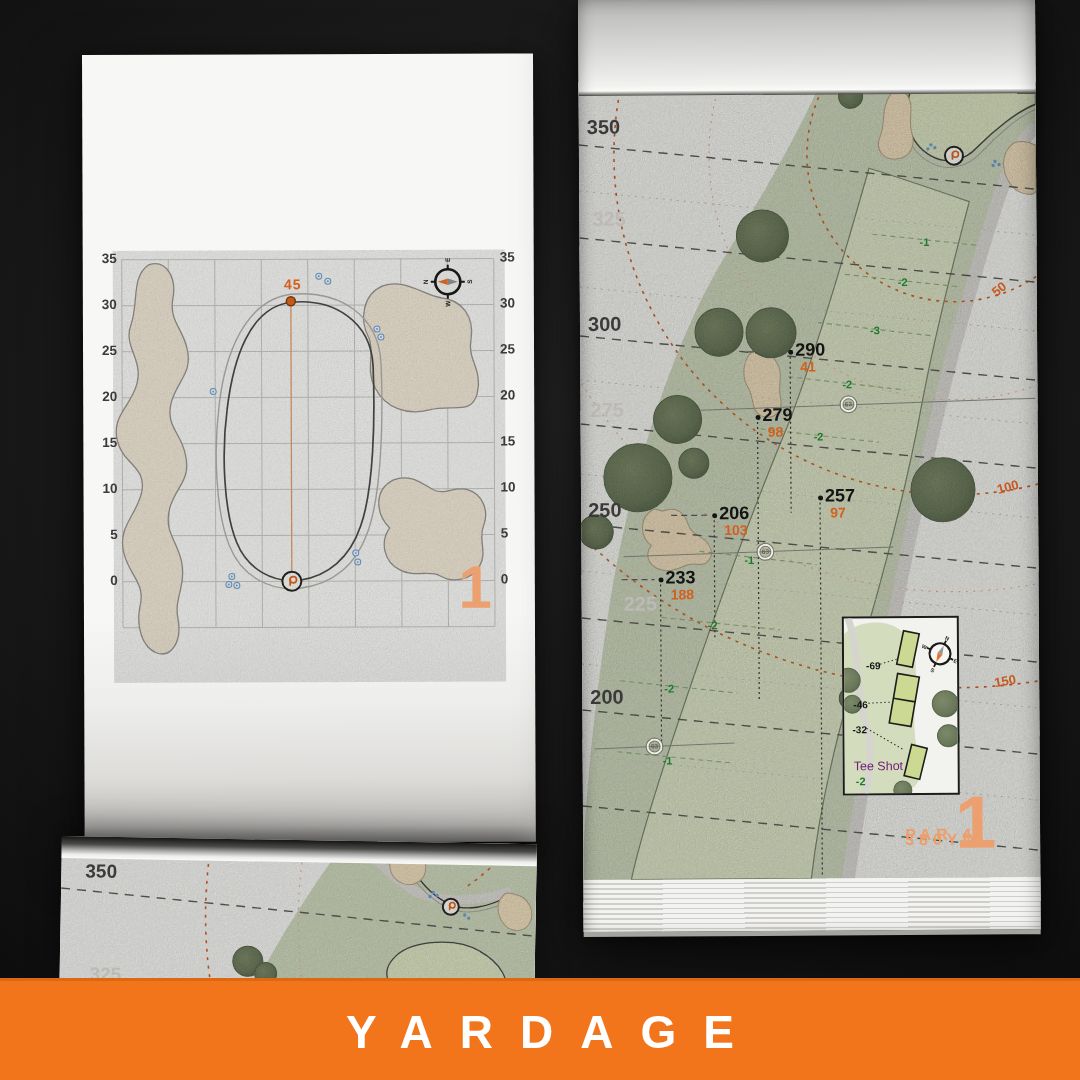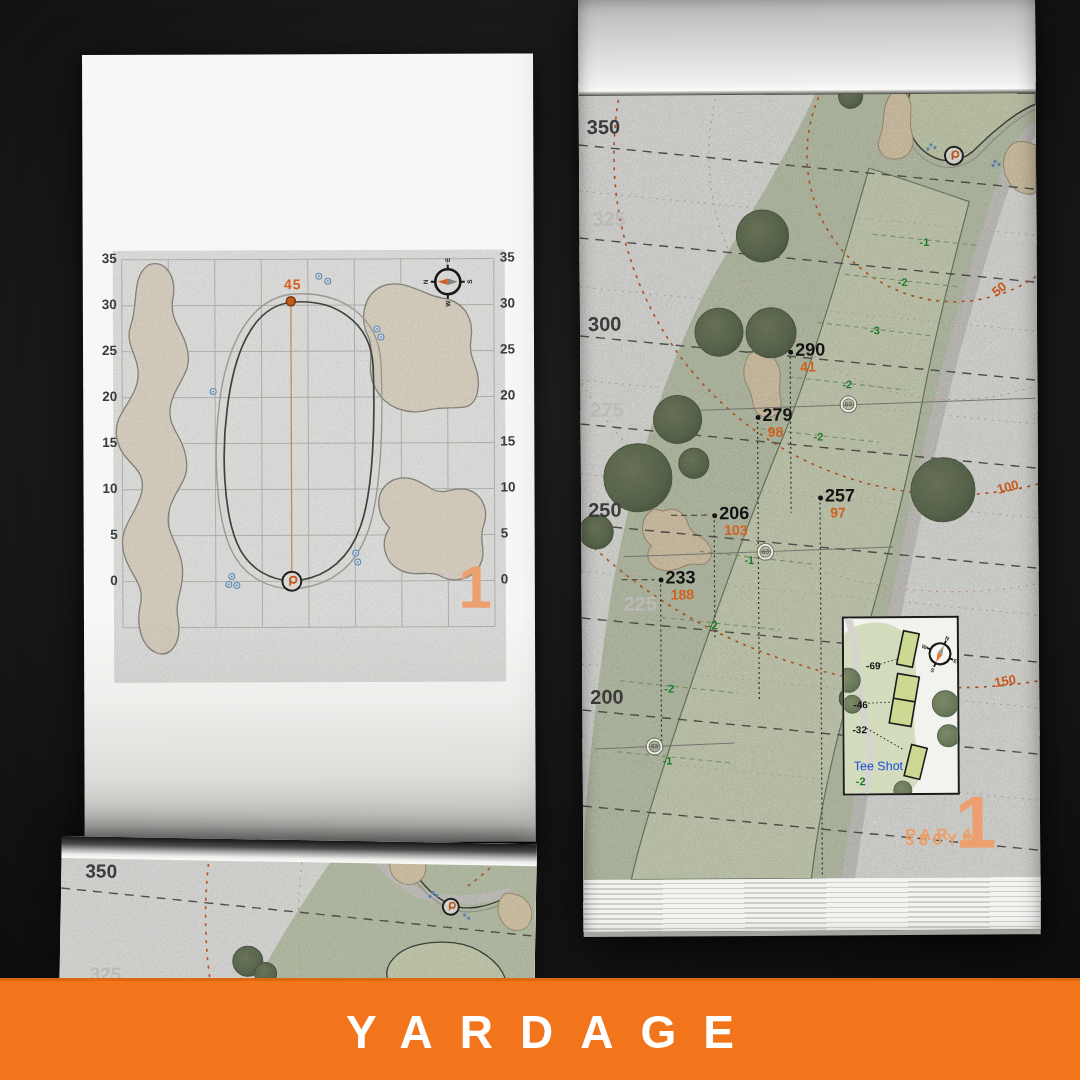--- a/index.html
+++ b/index.html
@@ -70,21 +70,21 @@
   .par-label{top:828px;}
   .yd-label{top:833px;}
   .hole-num-right{position:absolute;left:372px;top:788px;width:50px;text-align:left;
     font:900 74px/1 "Liberation Sans",sans-serif;color:#eda06f;}
 
   
   .tee-inset{position:absolute;left:260px;top:618px;width:117px;height:179px;
     background:#f2f2ee;border:2px solid #1c1c1a;box-sizing:border-box;}
   .tee-inset svg{position:absolute;left:0;top:0;}
   .tee-dist{position:absolute;font:700 10px "Liberation Sans",sans-serif;color:#141414;white-space:nowrap;}
-  .tee-title{position:absolute;left:9px;top:141px;font:400 12.5px "Liberation Sans",sans-serif;color:#1d4ed8;}
+  .tee-title{position:absolute;left:9px;top:141px;font:400 12.5px "Liberation Sans",sans-serif;color:#701a75;}
   .tee-slope{position:absolute;left:11px;top:157px;font:700 11px "Liberation Sans",sans-serif;color:#1d7a2d;}
 
   
   .page-preview{
     left:62px;top:836px;width:475px;height:144px;background:#f4f4f1;
     box-shadow:0 -8px 30px rgba(0,0,0,.5);
     transform:rotate(1deg);transform-origin:top left;
   }
   .page-preview svg{position:absolute;left:0;top:0;}
   .curl-preview{position:absolute;left:0;right:0;top:0;height:22px;

